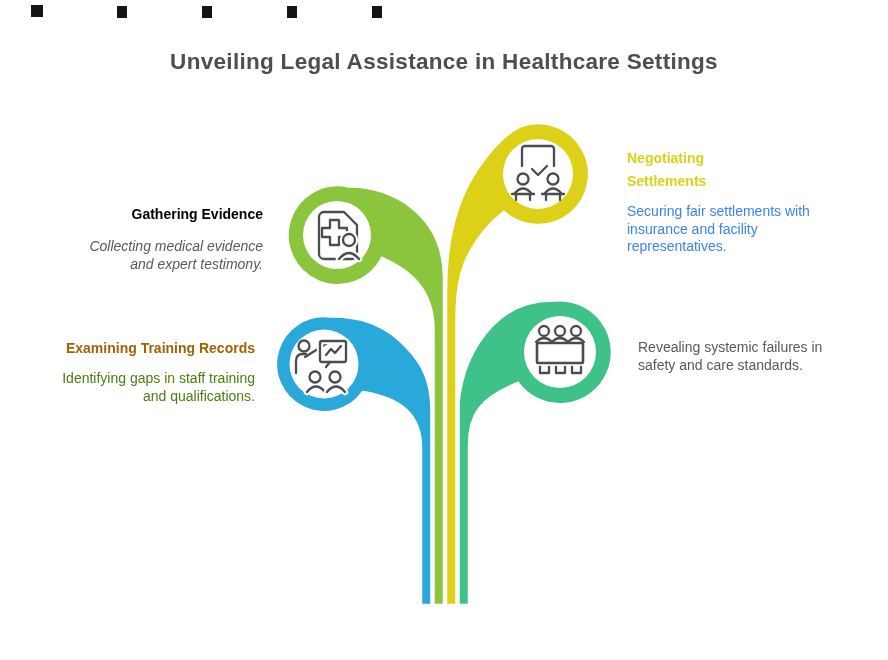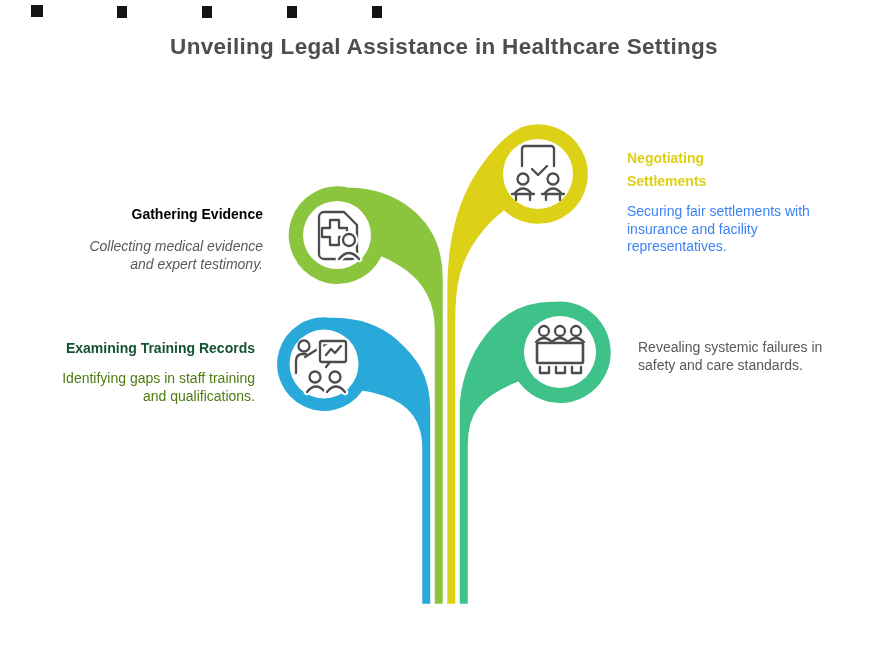--- a/index.html
+++ b/index.html
@@ -4,21 +4,21 @@
 <style>
   html,body{margin:0;padding:0;background:#ffffff;}
   .stage{position:relative;width:888px;height:660px;background:#ffffff;overflow:hidden;
          font-family:"Liberation Sans", sans-serif;}
   .mark{position:absolute;top:6px;width:10px;height:12px;background:#141414;}
   .mark:nth-child(1){left:31px;top:5px;width:12px;}
   .mark:nth-child(2){left:117px;}
   .mark:nth-child(3){left:202px;}
   .mark:nth-child(4){left:287px;}
   .mark:nth-child(5){left:372px;}
-  .title{position:absolute;left:0;top:34px;width:888px;text-align:center;
+  .title{position:absolute;left:0;top:49px;width:888px;text-align:center;
          font-size:22.5px;font-weight:700;letter-spacing:.3px;}
   .tblock{position:absolute;}
   .tblock h2{margin:0;font-size:14px;font-weight:700;line-height:23px;}
   .tblock p{margin:12px 0 0 0;font-size:14px;line-height:17.5px;font-weight:500;}
   .alignR{text-align:right;}
   .alignL{text-align:left;}
   #b0{left:63px;top:203px;width:200px;}
   #b1{left:627px;top:147px;width:200px;}
   #b1 h2{width:150px;}
   #b2{left:45px;top:337px;width:210px;}
@@ -131,21 +131,21 @@
     <h2 style="color: #000000;">Gathering Evidence</h2>
     <p style="color: rgb(88, 89, 91); font-style: italic;">Collecting medical evidence and expert testimony.</p>
   </div>
 
   <div id="b1" class="tblock alignL">
     <h2 style="color: rgb(221, 209, 24);">Negotiating Settlements</h2>
     <p style="color: #3b82f6;">Securing fair settlements with insurance and facility representatives.</p>
   </div>
 
   <div id="b2" class="tblock alignR">
-    <h2 style="color: #14532d;">Examining Training Records</h2>
+    <h2 style="color: #a16207;">Examining Training Records</h2>
     <p style="color: #4d7c0f;">Identifying gaps in staff training and qualifications.</p>
   </div>
 
   <div id="b3" class="tblock alignL">
     <p style="color: rgb(88, 89, 91);">Revealing systemic failures in safety and care standards.</p>
   </div>
 
 </div>
 
 </body></html>

